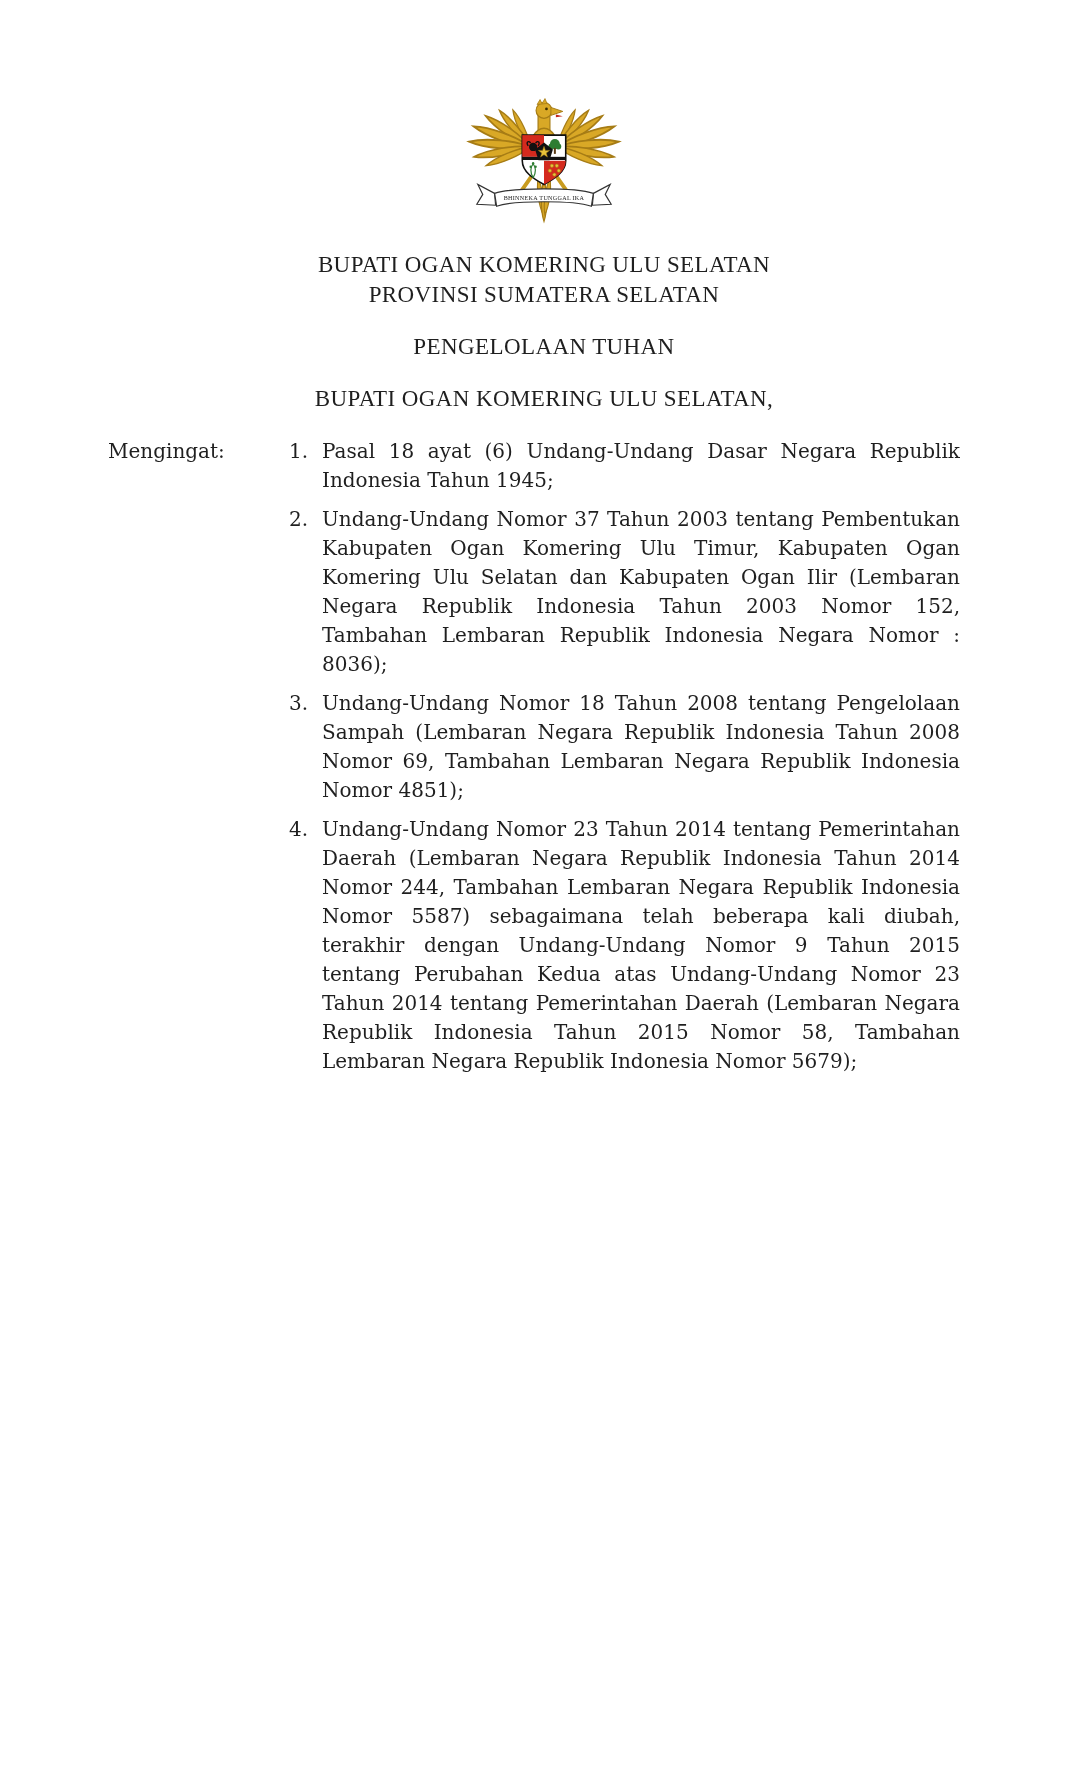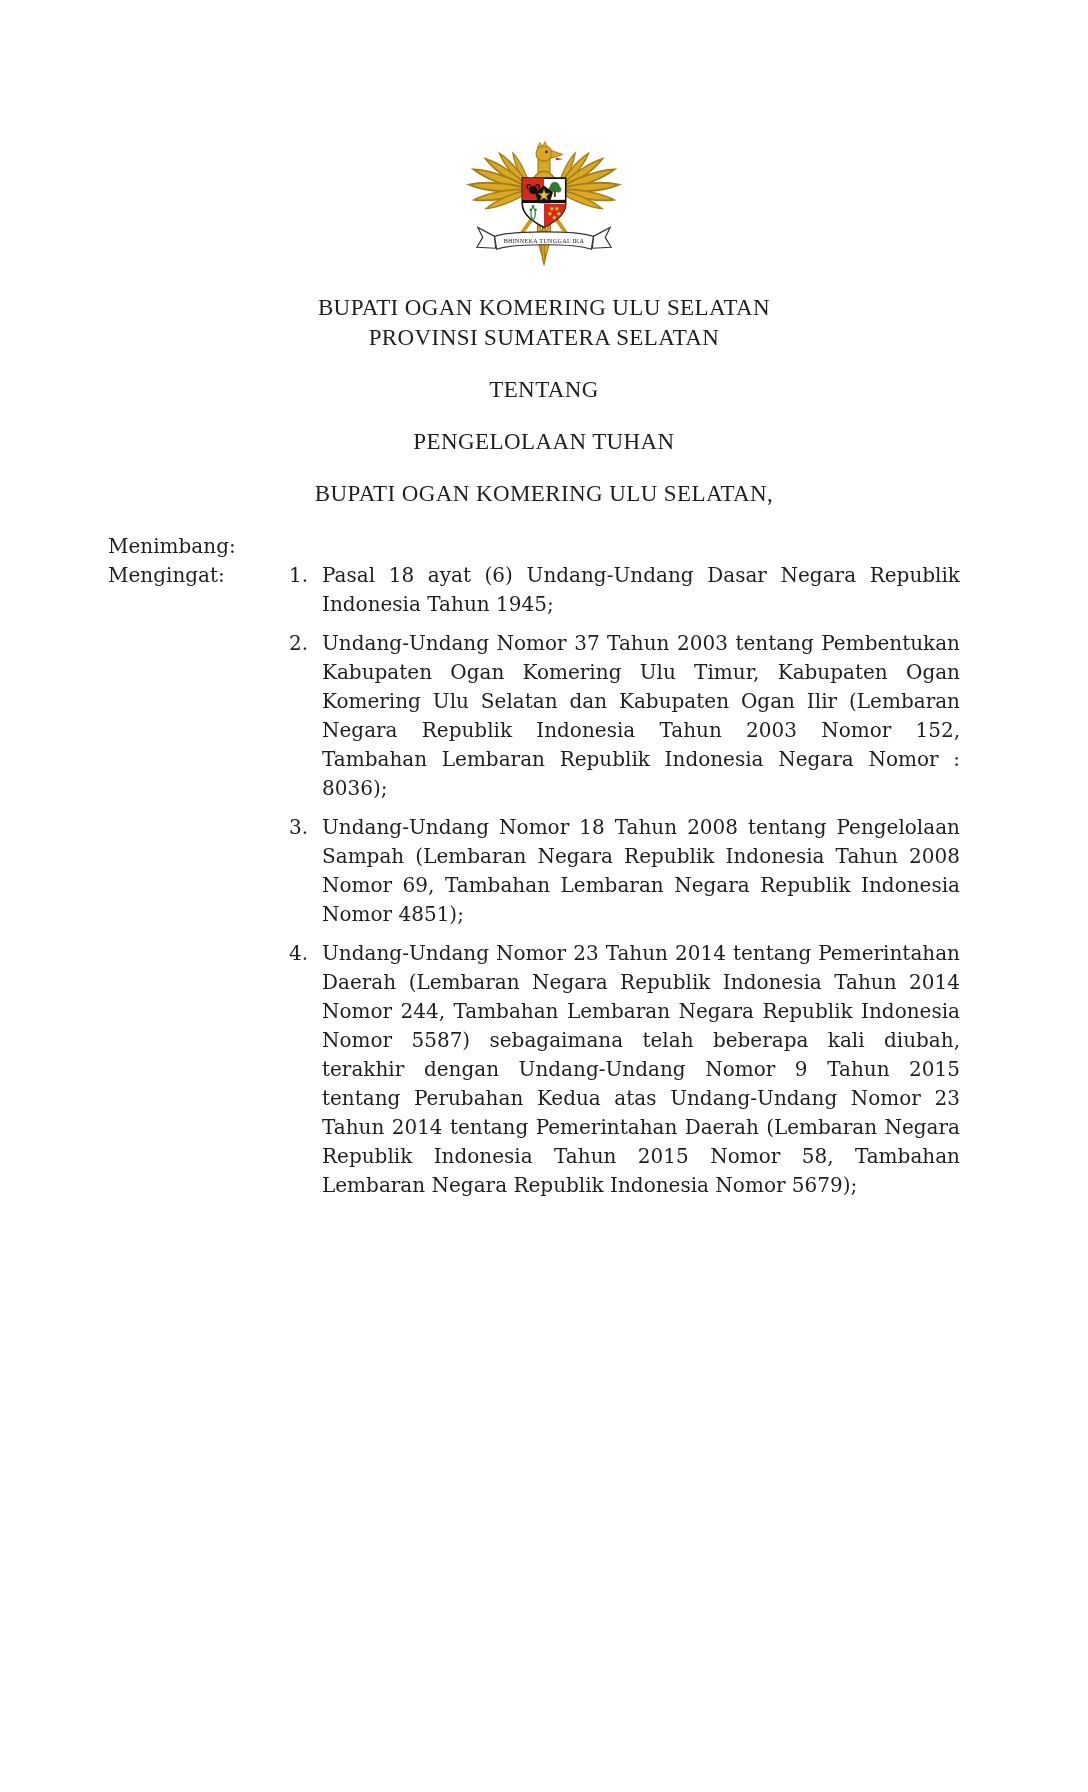--- a/index.html
+++ b/index.html
@@ -2,21 +2,21 @@
 <html><head>
 <meta charset="utf-8">
 <style>
   html, body { margin: 0; padding: 0; background: #ffffff; }
   .page {
     width: 1088px;
     height: 1792px;
     background: #ffffff;
     color: #1f1f1f;
     box-sizing: border-box;
-    padding-top: 103px;
+    padding-top: 60px;
     position: relative;
     overflow: hidden;
     font-family: "DejaVu Serif", serif;
   }
   .emblem-wrap { width: 158px; margin: 0 auto; }
   .emblem-wrap svg { display: block; }
   .center {
     text-align: center;
     font-family: "Liberation Serif", serif;
     font-size: 23px;
@@ -140,28 +140,26 @@
       </g>
     </svg>
   </div>
 
   <div class="center mt">
     <div>BUPATI OGAN KOMERING ULU SELATAN</div>
     <div>PROVINSI SUMATERA SELATAN</div>
   </div>
 
 
-  <div class="center mt">TENTANG</div>
   <div class="center mt">PENGELOLAAN TUHAN</div>
   <div class="center mt">BUPATI OGAN KOMERING ULU SELATAN,</div>
 
   <div class="content">
 
     <div class="row">
-      <div class="label">Menimbang:</div>
     </div>
 
     <div class="row">
       <div class="label">Mengingat:</div>
       <div>
         <div class="item">
           <span class="num">1.</span>
           <span class="itxt">Pasal 18 ayat (6) Undang-Undang Dasar Negara Republik Indonesia Tahun 1945;</span>
         </div>
         <div class="item">

